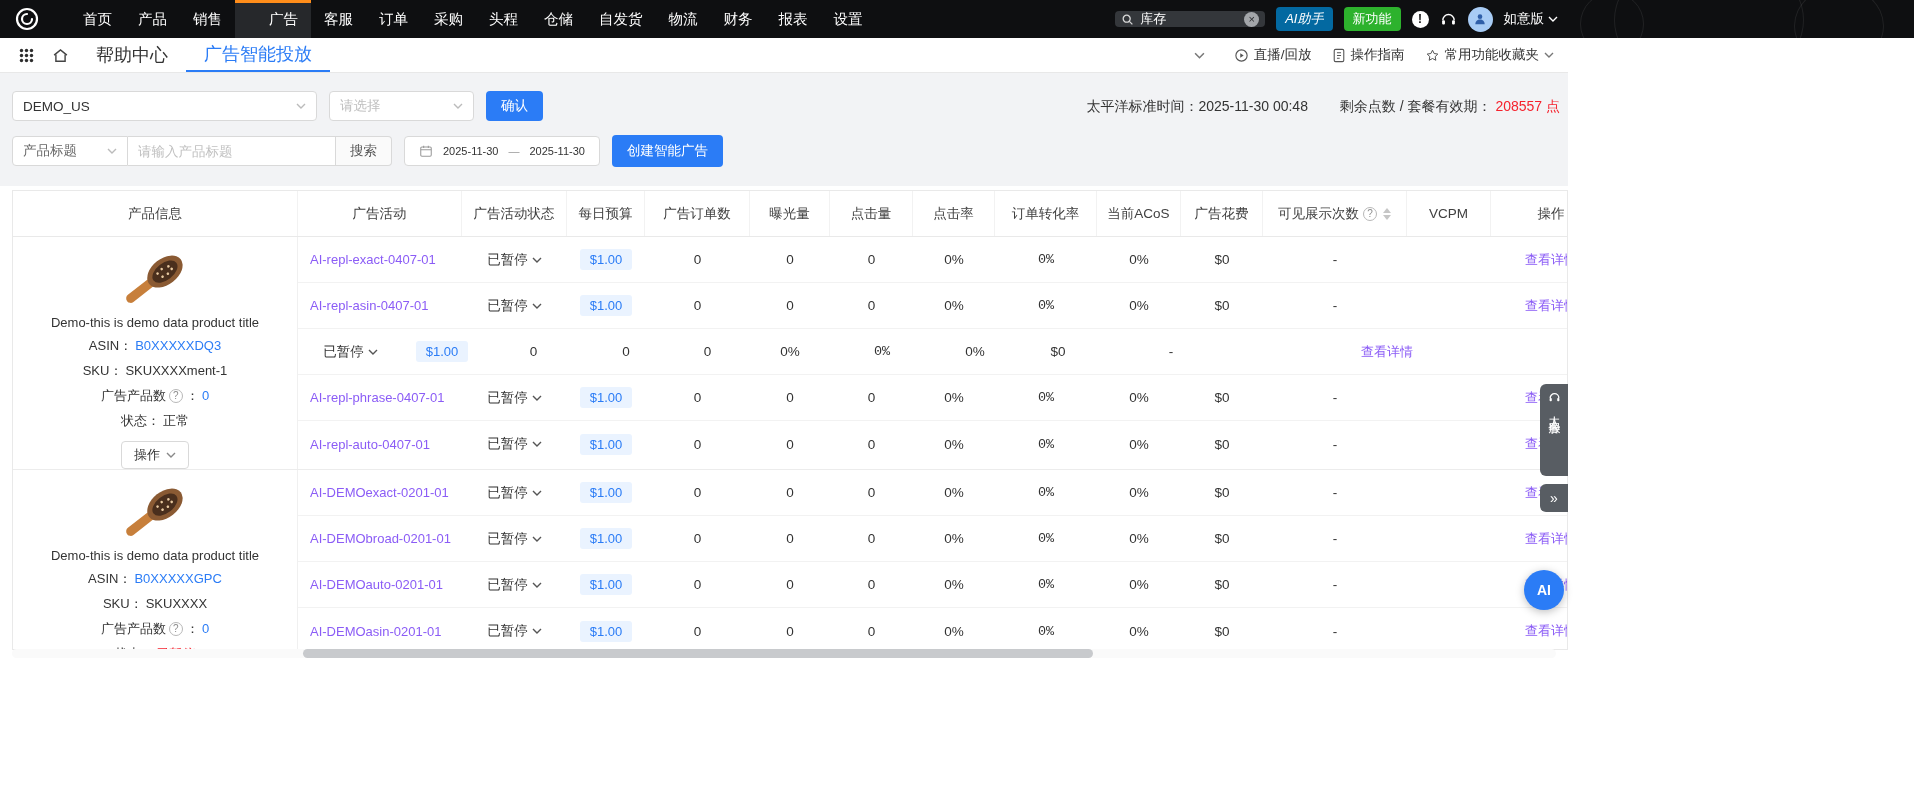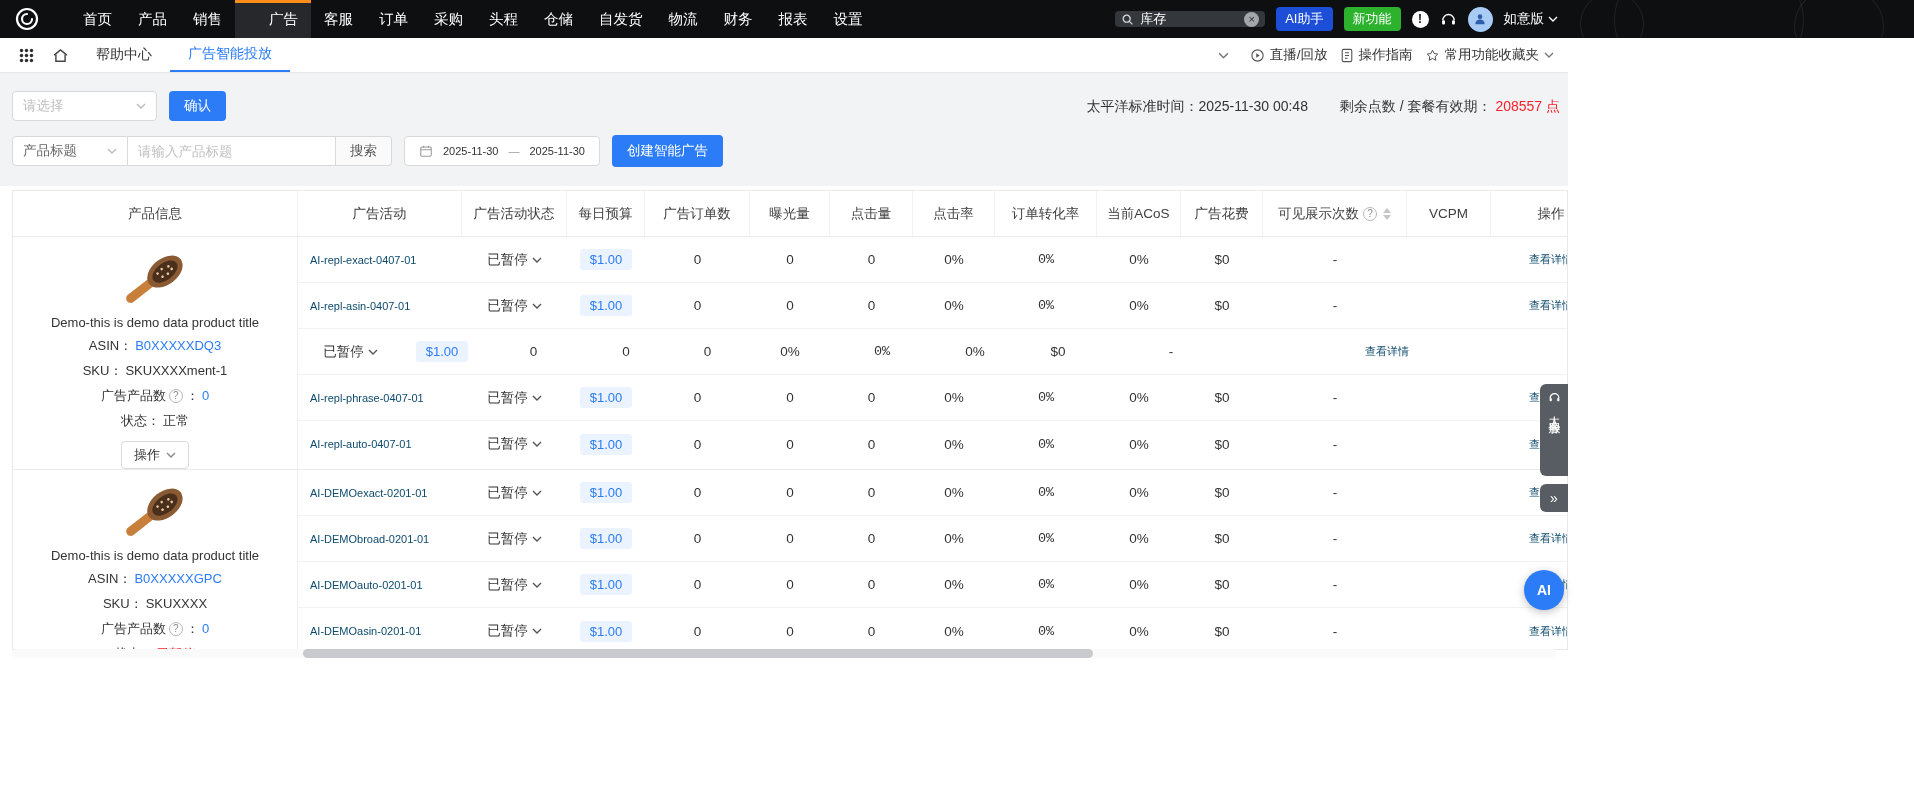--- a/index.html
+++ b/index.html
@@ -20,34 +20,34 @@
     border-top:3px solid transparent; border-bottom:3px solid transparent; cursor:pointer; white-space:nowrap; }
   .menu-item.active { background:#26282b; border-top-color:#ff8d1a;padding-left:34px; }
   .tn-right { margin-left:auto; display:flex; align-items:center; gap:11px; }
   .gsearch { width:150px; height:16px; background:#34373b; border-radius:4px; display:flex;
     align-items:center; gap:6px; padding:0 6px; }
   .gsearch-text { color:#fff; font-size:13px; flex:1; }
   .gsearch-clear { width:15px; height:15px; border-radius:50%; background:#a3a6aa; color:#2b2d30;
     font-size:11px; line-height:15px; text-align:center; cursor:pointer; }
   .pill-btn { height:24px; border:none; border-radius:4px; color:#fff; font-size:13px;
     padding:0 9px; display:flex; align-items:center; cursor:pointer; white-space:nowrap; }
-  .pill-blue { background:#1d4ed8; } .pill-green { background:#2db22d; }
+  .pill-blue { background:#0369a1;font-style:italic; } .pill-green { background:#2db22d; }
   .info-circle { width:17px; height:17px; border-radius:50%; background:#fff; color:#111;
     font-size:12px; font-weight:bold; text-align:center; line-height:17px; cursor:pointer; }
   .avatar { width:25px; height:25px; border-radius:50%; background:#a8ccf5; display:flex;
     align-items:center; justify-content:center; cursor:pointer; }
   .version { color:#fff; font-size:13.5px; display:flex; align-items:center; gap:4px; cursor:pointer; }
 
   
   .tabbar { width:1568px; height:35px; background:#fff; border-bottom:1px solid #e8e8e8;
     display:flex; align-items:stretch; padding:0 10px; }
   .icon-btn { display:flex; align-items:center; padding:0 9px; cursor:pointer; }
-  .tab { display:flex; align-items:center; padding:12px 18px; font-size:14px; color:#333; cursor:pointer; }
+  .tab { display:flex; align-items:center; padding:12px 18px; font-size:18px; color:#333; cursor:pointer; }
   .tab.active { color:#2b7cf6; border-bottom:2px solid #2b7cf6; }
-  .tb-right { margin-left:auto; display:flex; align-items:center; gap:12px; padding-right:4px; }
+  .tb-right { margin-left:auto; display:flex; align-items:center; gap:20px; padding-right:4px; }
   .tb-link { display:flex; align-items:center; gap:5px; font-size:13.5px; color:#333; cursor:pointer; white-space:nowrap; }
 
   
   .filter-band { position:relative; width:1568px; height:113px; background:#f2f3f5; padding:18px 0 0 12px; }
   .frow { display:flex; align-items:center; gap:12px; }
   .frow2 { margin-top:14px; }
   .select { background:#fff; border:1px solid #d9d9d9; border-radius:4px; height:30px;
     display:flex; align-items:center; justify-content:space-between; padding:0 10px;
     font-size:13.5px; color:#333; cursor:pointer; }
   .sel-shop { width:305px; } .sel-small { width:145px; color:#bfbfbf; }
@@ -94,21 +94,21 @@
   .pline { font-size:13px; color:#333; line-height:22px; display:flex; align-items:center; gap:3px; }
   .blue { color:#2b7cf6; text-decoration:none; cursor:pointer; }
   .op-btn { margin-top:6px; background:#fff; border:1px solid #d9d9d9; border-radius:4px; height:28px;
     padding:0 12px; font-size:13px; color:#333; display:inline-flex; align-items:center; gap:6px; cursor:pointer; }
   .grows { flex:1; display:flex; flex-direction:column; }
   .trow { display:flex; height:46px; align-items:center; border-bottom:1px solid #f2f2f2; }
   .trow:last-child { border-bottom:none; }
   .cell { display:flex; align-items:center; justify-content:center; height:100%;
     font-size:13.5px; color:#333; flex:none; }
   .cell.col-campaign { justify-content:flex-start; padding-left:12px; }
-  .link { color:#0c4a6e; text-decoration:none; font-size:11px; cursor:pointer; white-space:nowrap; }
+  .link { color:#8b5cf6; text-decoration:none; font-size:13px; cursor:pointer; white-space:nowrap; }
   .status-cell { gap:4px; cursor:pointer; }
   .budget-pill { background:#eaf3ff; color:#2b7cf6; padding:3px 10px; border-radius:3px;
     font-size:13px; cursor:pointer; }
 
   
   .right-panel { position:absolute; left:1568px; top:38px; width:346px; height:766px; background:#fff; z-index:20; }
   .cs-widget { position:absolute; left:1540px; top:384px; width:28px; height:92px; background:#585d63;
     border-radius:6px 0 0 6px; z-index:40; display:flex; flex-direction:column; align-items:center;
     padding-top:7px; gap:3px; cursor:pointer; }
   .cs-text { writing-mode:vertical-rl; color:#fff; font-size:12px; letter-spacing:2px; }
@@ -241,20 +241,26 @@
         <span>常用功能收藏夹</span>
         <svg width="10" height="6" viewBox="0 0 10 6" fill="none" stroke="#777" stroke-width="1.4">
             <path d="M1 1l4 4 4-4"></path>
           </svg>
       </div>
     </div>
   </div>
 
   <div class="filter-band">
     <div class="frow">
+      <div class="select sel-shop">
+        <span>DEMO_US</span>
+        <svg width="10" height="6" viewBox="0 0 10 6" fill="none" stroke="#bbb" stroke-width="1.4">
+            <path d="M1 1l4 4 4-4"></path>
+          </svg>
+      </div>
       <div class="select sel-small">
         <span>请选择</span>
         <svg width="10" height="6" viewBox="0 0 10 6" fill="none" stroke="#bbb" stroke-width="1.4">
             <path d="M1 1l4 4 4-4"></path>
           </svg>
       </div>
       <button class="btn-primary">确认</button>
       <div class="tzinfo">
         <span>太平洋标准时间：2025-11-30 00:48</span>
         <span class="tz-points-label">剩余点数 / 套餐有效期：</span>

